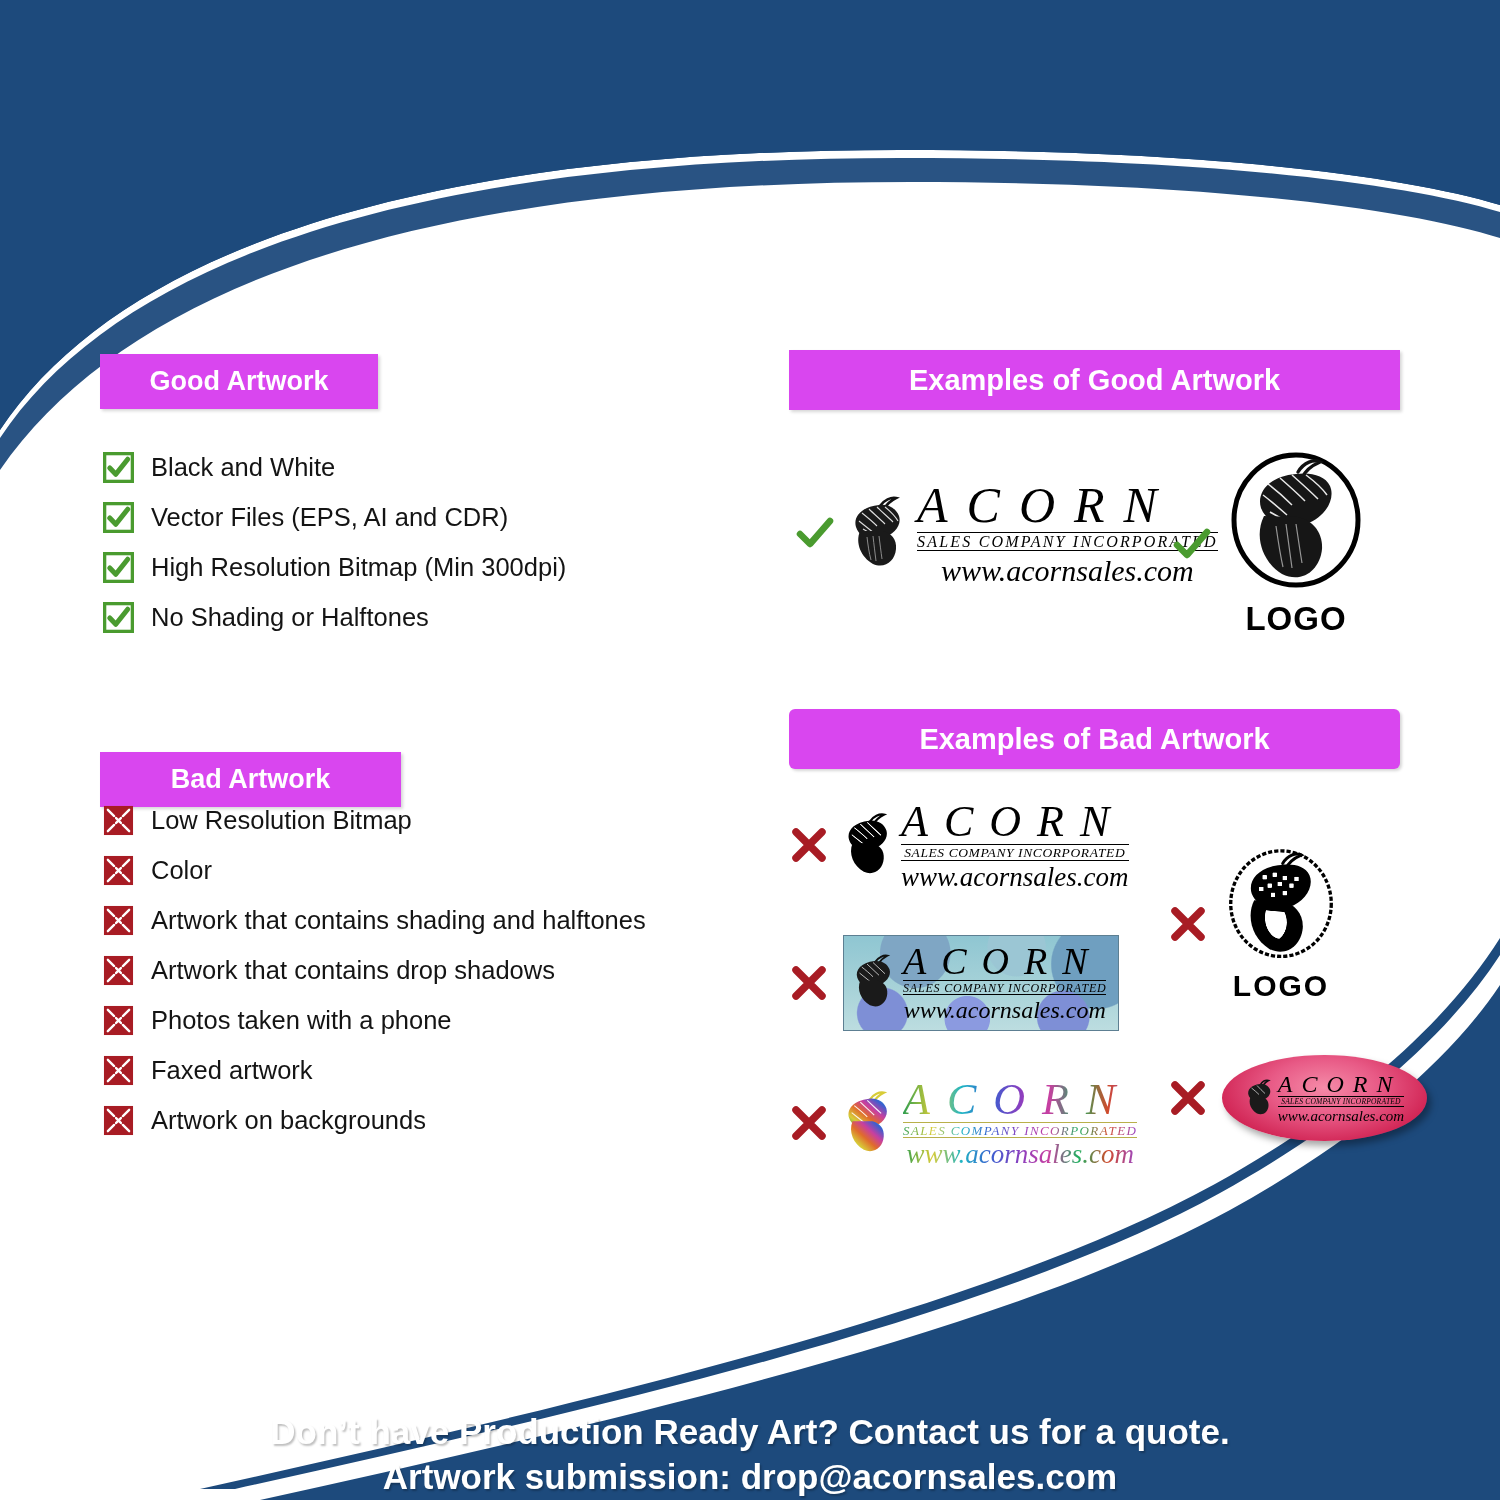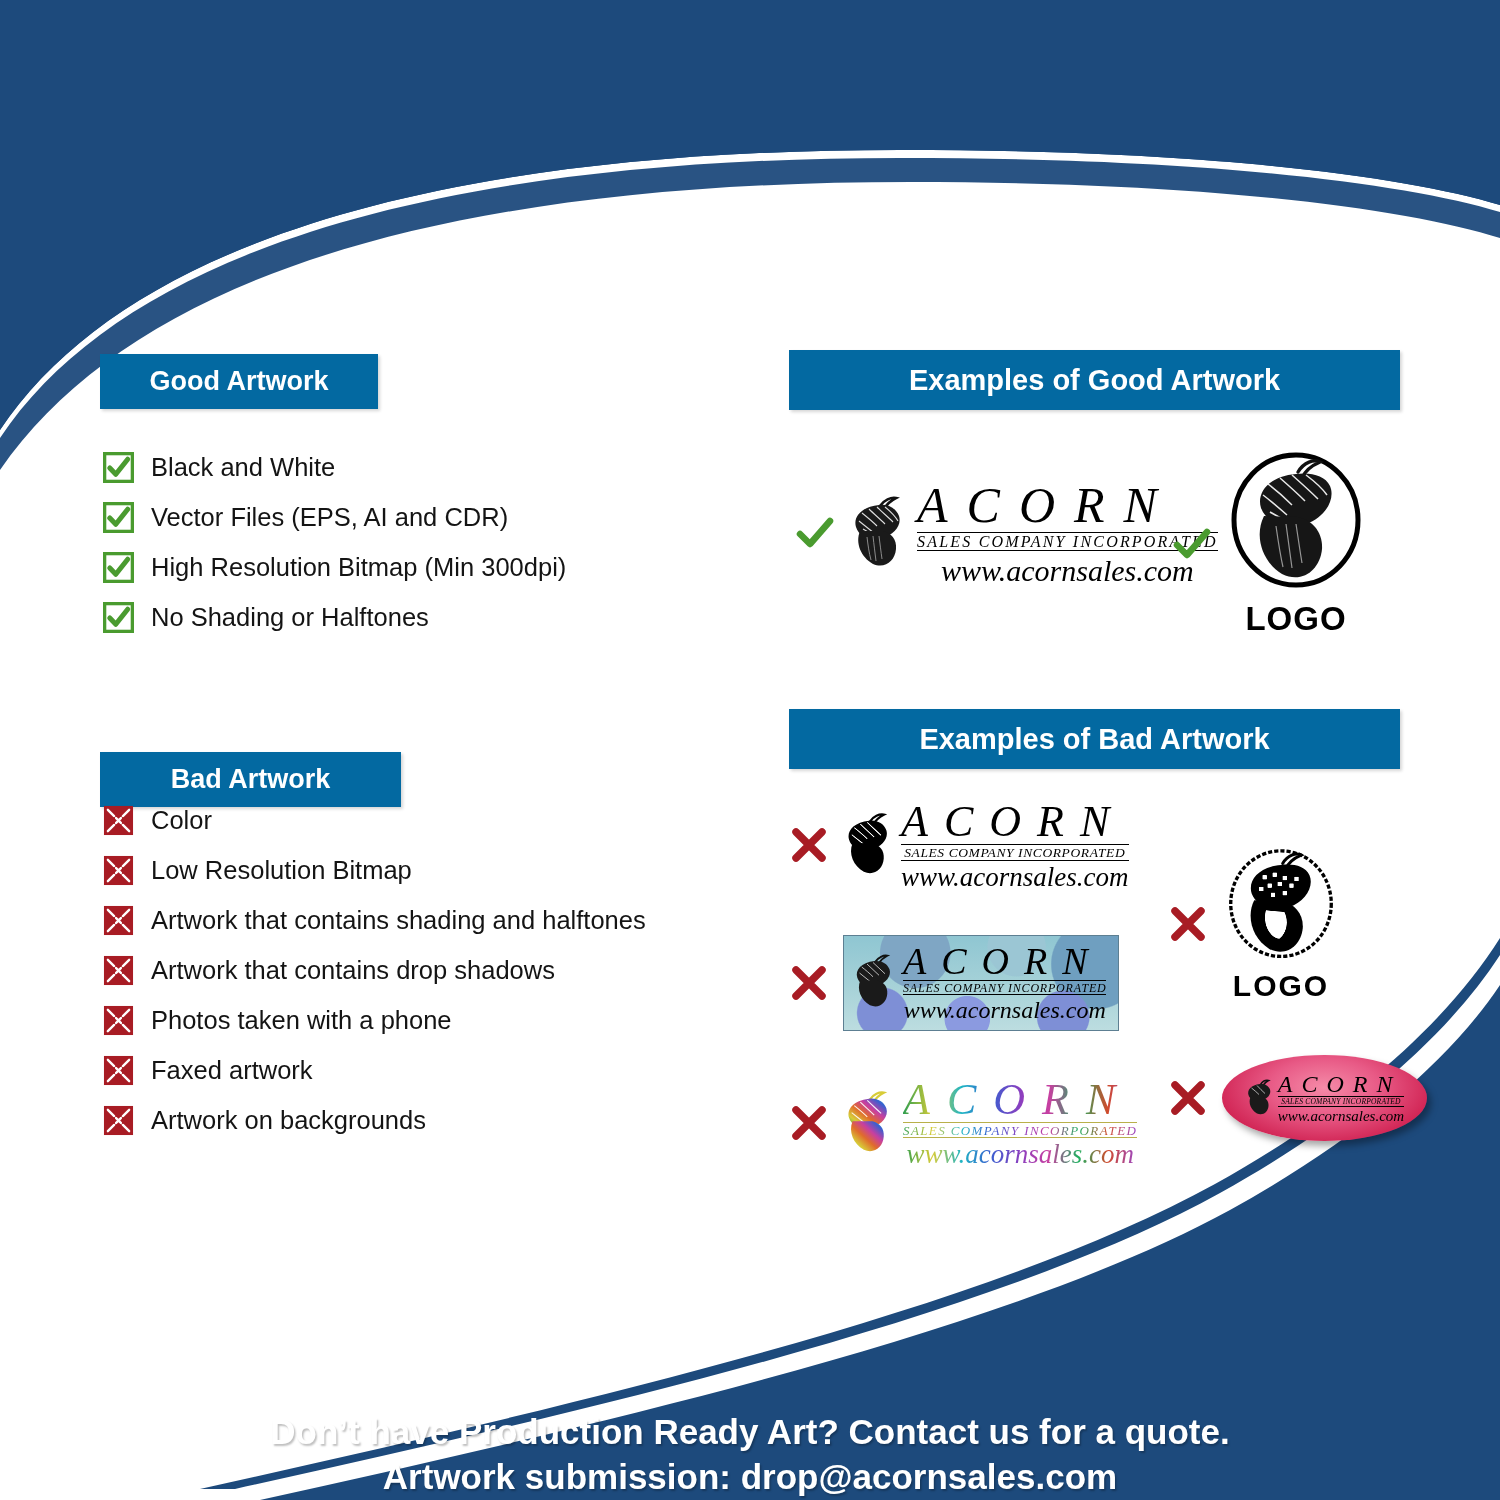--- a/index.html
+++ b/index.html
@@ -48,30 +48,30 @@
     font-size: 35px;
     font-weight: bold;
     line-height: 1.28;
     text-shadow: 1.5px 1.5px 2px rgba(0,0,0,0.25);
     white-space: nowrap;
   }
   
   .content { position: absolute; inset: 0; z-index: 4; }
   .panel-head {
     position: absolute;
-    background: #0369a1;
+    background: #d946ef;
     color: #fff;
     display: flex; align-items: center; justify-content: center;
     font-size: 27px; font-weight: bold;
     box-shadow: 2px 2px 3px rgba(0,0,0,0.16);
   }
   .head-good  { left: 100px; top: 354px; width: 278px; height: 55px; }
   .head-bad   { left: 100px; top: 752px; width: 301px; height: 55px; }
   .head-exgood{ left: 789px; top: 350px; width: 611px; height: 60px; font-size: 29px; }
-  .head-exbad { left: 789px; top: 709px; width: 611px; height: 60px; font-size: 29px; }
+  .head-exbad { left: 789px; top: 709px; width: 611px; height: 60px; font-size: 29px; border-radius: 6px; }
 
   ul.speclist { position: absolute; list-style: none; }
   ul.speclist li {
     display: flex; align-items: center;
     font-size: 25.5px; color: #141414;
     white-space: nowrap;
   }
   .list-good { left: 103px; top: 442px; }
   .list-good li { height: 50px; }
   .list-bad  { left: 103px; top: 795px; }
@@ -220,31 +220,31 @@
 
     <ul class="speclist list-bad">
       <li>
         <span class="ico">
           <svg viewBox="0 0 32 32">
               <rect x="1" y="1" width="30" height="30" fill="#a81c24"></rect>
               <path d="M5 5 L27 27 M27 5 L5 27" stroke="#ffffff" stroke-width="2.4" stroke-linecap="round"></path>
               <path d="M16 3 C11 10 11 22 16 29 C21 22 21 10 16 3 Z M3 16 C10 11 22 11 29 16 C22 21 10 21 3 16 Z" fill="#a81c24"></path>
             </svg>
         </span>
+        <span>Low Resolution Bitmap</span>
+      </li>
+      <li>
+        <span class="ico">
+          <svg viewBox="0 0 32 32">
+              <rect x="1" y="1" width="30" height="30" fill="#a81c24"></rect>
+              <path d="M5 5 L27 27 M27 5 L5 27" stroke="#ffffff" stroke-width="2.4" stroke-linecap="round"></path>
+              <path d="M16 3 C11 10 11 22 16 29 C21 22 21 10 16 3 Z M3 16 C10 11 22 11 29 16 C22 21 10 21 3 16 Z" fill="#a81c24"></path>
+            </svg>
+        </span>
         <span>Color</span>
-      </li>
-      <li>
-        <span class="ico">
-          <svg viewBox="0 0 32 32">
-              <rect x="1" y="1" width="30" height="30" fill="#a81c24"></rect>
-              <path d="M5 5 L27 27 M27 5 L5 27" stroke="#ffffff" stroke-width="2.4" stroke-linecap="round"></path>
-              <path d="M16 3 C11 10 11 22 16 29 C21 22 21 10 16 3 Z M3 16 C10 11 22 11 29 16 C22 21 10 21 3 16 Z" fill="#a81c24"></path>
-            </svg>
-        </span>
-        <span>Low Resolution Bitmap</span>
       </li>
       <li>
         <span class="ico">
           <svg viewBox="0 0 32 32">
               <rect x="1" y="1" width="30" height="30" fill="#a81c24"></rect>
               <path d="M5 5 L27 27 M27 5 L5 27" stroke="#ffffff" stroke-width="2.4" stroke-linecap="round"></path>
               <path d="M16 3 C11 10 11 22 16 29 C21 22 21 10 16 3 Z M3 16 C10 11 22 11 29 16 C22 21 10 21 3 16 Z" fill="#a81c24"></path>
             </svg>
         </span>
         <span>Artwork that contains shading and halftones</span>

